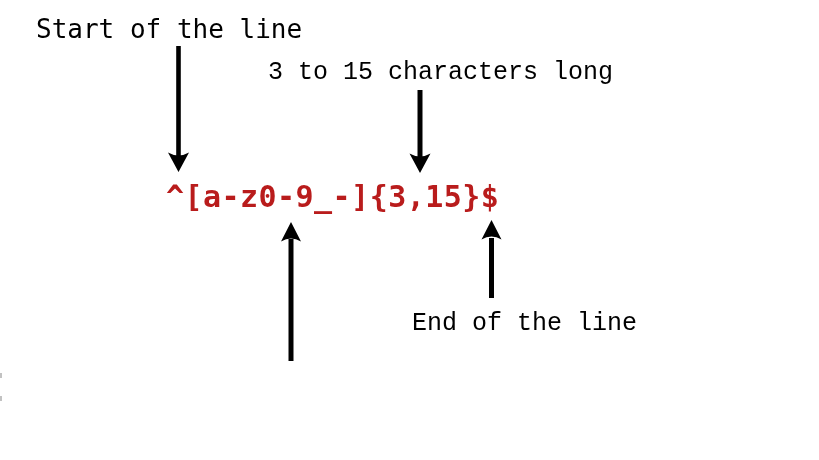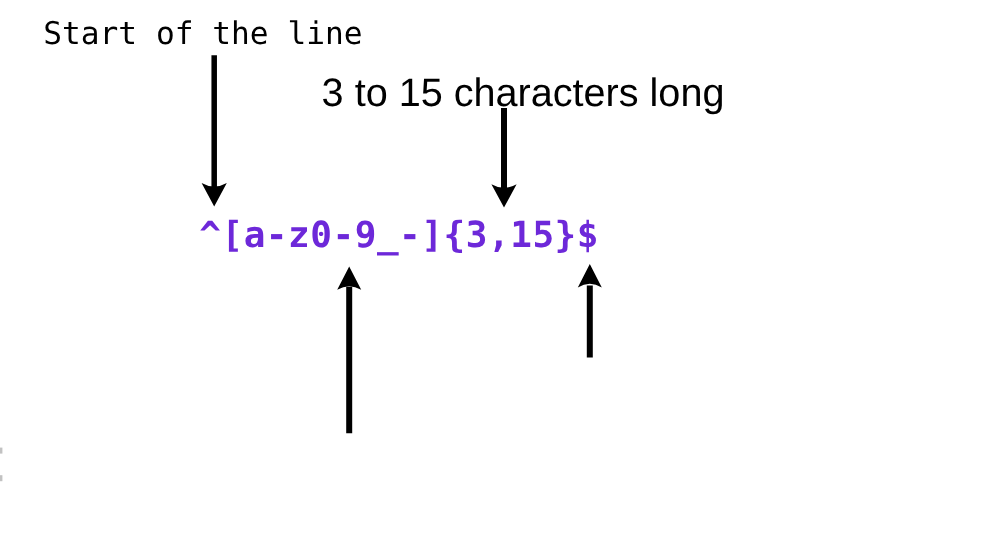--- a/index.html
+++ b/index.html
@@ -16,38 +16,38 @@
     font-family: "DejaVu Sans", sans-serif;
     color: #000000;
   }
   .label {
     position: absolute;
     white-space: nowrap;
     line-height: 1;
     color: #000000;
   }
   .sans {
-    font-family: Liberation Sans, sans-serif;
-    font-size: 33px;
+    font-family: Liberation Mono, monospace;
+    font-size: 25px;
   }
   .mono {
     font-family: "DejaVu Sans Mono", monospace;
     font-size: 26px;
   }
   .regex {
     position: absolute;
     left: 166px;
     top: 182px;
     font-family: "DejaVu Sans Mono", monospace;
     font-weight: bold;
     font-size: 30px;
     letter-spacing: 0.45px;
     line-height: 1;
     white-space: nowrap;
-    color: #6d28d9;
+    color: #b91c1c;
   }
   .label-start   { left: 36px;  top: 16px;  }
   .label-length  { left: 268px; top: 60px;  }
   .label-end     { left: 412px; top: 311px; }
   .label-charset { left: 13px;  top: 374px; }
   .arrows {
     position: absolute;
     left: 0;
     top: 0;
     width: 819px;
@@ -89,18 +89,19 @@
       <path d="M491.5 220 L481.5 239.5 Q491.5 233.5 501.5 239.5 Z" stroke="none"></path>
     </g>
   </svg>
 
   <div class="label mono label-start">Start of the line</div>
 
   <div class="label sans label-length">3 to 15 characters long</div>
 
   <div class="regex">^[a-z0-9_-]{3,15}$</div>
 
+  <div class="label sans label-end">End of the line</div>
 
 
   <div class="edge-artifact a1"></div>
   <div class="edge-artifact a2"></div>
 
 </div>
 
 </body></html>

